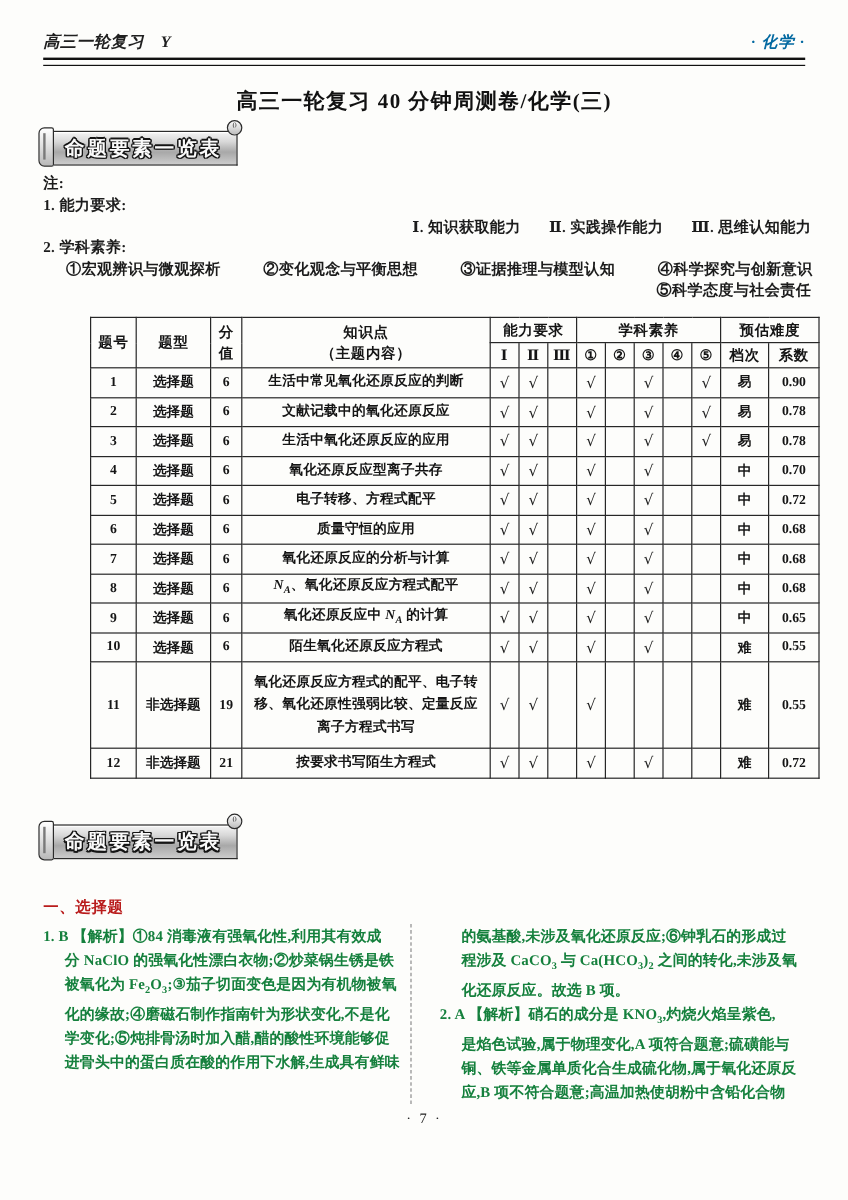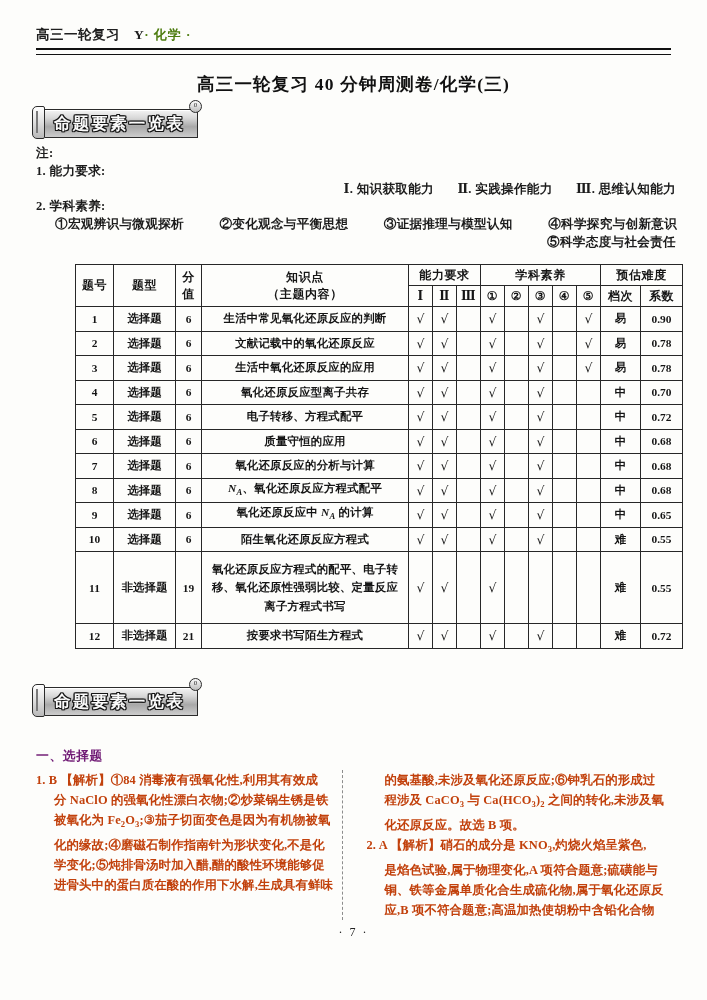--- a/index.html
+++ b/index.html
@@ -26,37 +26,39 @@
 
   
   .runhead {
     position: absolute;
     left: 36px;
     right: 36px;
     top: 22px;
     height: 22px;
     display: flex;
     align-items: flex-end;
+    justify-content: space-between;
+    font-style: italic;
   }
   .runhead-left {
     font-size: 13.5px;
     letter-spacing: 0.5px;
     font-weight: 600;
     color: #202020;
   }
   .runhead-left .ycode {
     margin-left: 14px;
     font-family: "Liberation Serif", serif;
     font-weight: 600;
   }
   .runhead-right {
     font-size: 13px;
     letter-spacing: 1px;
     font-weight: 600;
-    color: #4d7c0f;
+    color: #0369a1;
   }
   .rule-double {
     position: absolute;
     left: 36px;
     right: 36px;
     top: 48px;
     height: 4px;
     border-top: 2.1px solid #111;
     border-bottom: 1px solid #111;
   }
@@ -204,35 +206,35 @@
   .num { font-family: "Liberation Serif", serif; }
 
   
   .ans-head {
     position: absolute;
     left: 36px;
     top: 748px;
     font-size: 12.8px;
     font-weight: 800;
     letter-spacing: 0.6px;
-    color: #701a75;
+    color: #b91c1c;
   }
   .cols {
     position: absolute;
     left: 36px;
     top: 770px;
     width: 636px;
     display: flex;
     gap: 0;
   }
   .col {
     width: 306px;
     font-size: 12.4px;
     line-height: 20.2px;
-    color: #c2410c;
+    color: #15803d;
     font-weight: 600;
     letter-spacing: 0.15px;
   }
   .col.right { padding-left: 24px; border-left: 1px dashed #8c8c8c; }
   .col p { margin: 0; text-indent: 0; }
   .col p.hang { padding-left: 18px; text-indent: -18px; }
   .col p.cont { padding-left: 18px; }
   .bk { font-weight: 800; }
 
   .pagenum {

